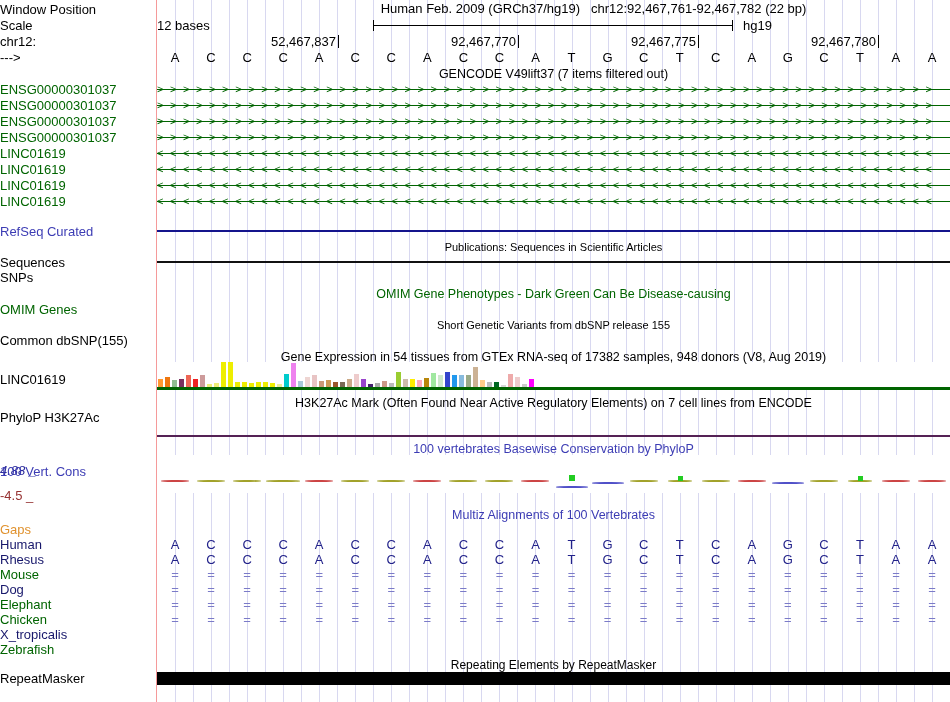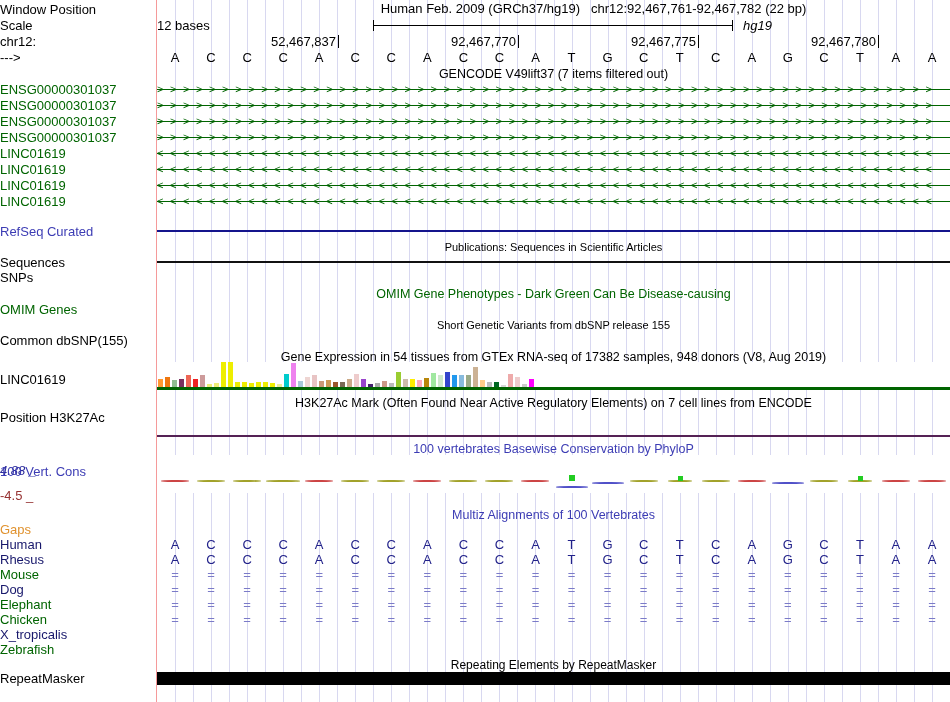--- a/index.html
+++ b/index.html
@@ -78,21 +78,21 @@
   <div class="boundary" style="left: 156px; background: rgb(245, 154, 154);" id="boundary-line"></div>
 
   <div class="lbl" style="top:2px;">Window Position</div>
   <div class="title" style="top:2px;font-size:13px;padding-left:80px;width:713px;">Human Feb. 2009 (GRCh37/hg19)   chr12:92,467,761-92,467,782 (22 bp)</div>
 
   <div class="lbl" style="top:18px;">Scale</div>
   <div class="lbl" style="left:157px;width:212px;top:18px;">12 bases</div>
   <div class="hline" style="left:373px;top:25px;width:360px;height:1px;background:#000;"></div>
   <div class="tick" style="left:373px;top:20px;height:11px;"></div>
   <div class="tick" style="left:732px;top:20px;height:11px;"></div>
-  <div class="lbl" style="left:743px;width:60px;text-align:left;top:18px;font-style:italic;">hg19</div>
+  <div class="lbl" style="left:743px;width:60px;text-align:left;top:18px;">hg19</div>
 
   <div class="lbl" style="top:34px;">chr12:</div>
   <div id="ruler">
       <div style="position: absolute; left: 244px; top: 34px; width: 92px; text-align: right; font-size: 13px; line-height: 15px; z-index: 2;">52,467,837</div>
       <div class="tick" style="left: 338px; top: 35px; height: 13px;"></div>
       <div style="position: absolute; left: 424px; top: 34px; width: 92px; text-align: right; font-size: 13px; line-height: 15px; z-index: 2;">92,467,770</div>
       <div class="tick" style="left: 518px; top: 35px; height: 13px;"></div>
       <div style="position: absolute; left: 604px; top: 34px; width: 92px; text-align: right; font-size: 13px; line-height: 15px; z-index: 2;">92,467,775</div>
       <div class="tick" style="left: 698px; top: 35px; height: 13px;"></div>
       <div style="position: absolute; left: 784px; top: 34px; width: 92px; text-align: right; font-size: 13px; line-height: 15px; z-index: 2;">92,467,780</div>
@@ -229,21 +229,21 @@
       <div class="bar" style="left: 494px; top: 382px; width: 5px; height: 5px; background: rgb(0, 102, 34);"></div>
       <div class="bar" style="left: 501px; top: 385px; width: 5px; height: 2px; background: rgb(216, 216, 216);"></div>
       <div class="bar" style="left: 508px; top: 374px; width: 5px; height: 13px; background: rgb(238, 170, 170);"></div>
       <div class="bar" style="left: 515px; top: 377px; width: 5px; height: 10px; background: rgb(238, 204, 204);"></div>
       <div class="bar" style="left: 522px; top: 384px; width: 5px; height: 3px; background: rgb(204, 204, 204);"></div>
       <div class="bar" style="left: 529px; top: 379px; width: 5px; height: 8px; background: rgb(255, 0, 255);"></div>
     </div>
   <div class="hline" style="left:157px;top:387px;width:793px;height:3px;background:#006400;"></div>
 
   <div class="title" style="top:396px;">H3K27Ac Mark (Often Found Near Active Regulatory Elements) on 7 cell lines from ENCODE</div>
-  <div class="lbl" style="top:410px;">Position H3K27Ac</div>
+  <div class="lbl" style="top:410px;">PhyloP H3K27Ac</div>
   <div class="hline" style="left:157px;top:435px;width:793px;height:2px;background:#552255;"></div>
 
   <div class="lbl" style="top:463px;color:#2b2b9a;font-style:italic;">4.88 _</div>
   <div class="title blue" style="top:442px;">100 vertebrates Basewise Conservation by PhyloP</div>
   <div class="lbl blue" style="top:464px;">100 Vert. Cons</div>
   <div id="cons-marks">
       <div class="mark" style="left: 161.023px; top: 480px; width: 28px; height: 2px; background: rgb(204, 68, 68);"></div>
       <div class="mark" style="left: 197.068px; top: 480px; width: 28px; height: 2px; background: rgb(162, 162, 42);"></div>
       <div class="mark" style="left: 233.114px; top: 480px; width: 28px; height: 2px; background: rgb(162, 162, 42);"></div>
       <div class="mark" style="left: 266.159px; top: 480px; width: 34px; height: 2px; background: rgb(162, 162, 42);"></div>

